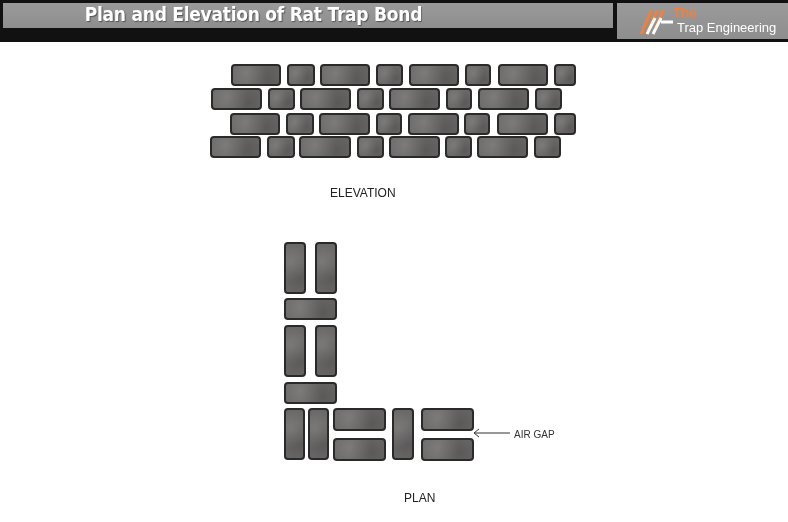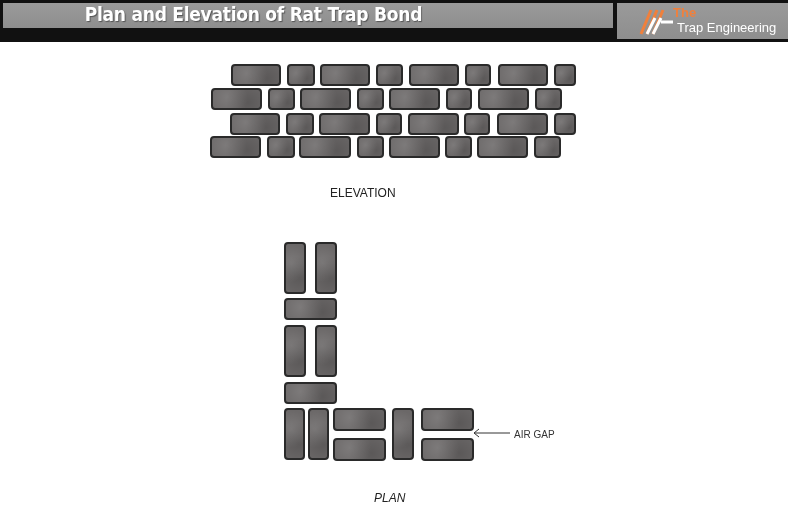--- a/index.html
+++ b/index.html
@@ -117,13 +117,13 @@
     <div class="brick" style="left: 392px; top: 408px; width: 22px; height: 52px;"></div>
     <div class="brick" style="left: 421px; top: 408px; width: 53px; height: 23px;"></div>
     <div class="brick" style="left: 421px; top: 438px; width: 53px; height: 23px;"></div>
   </div>
 
 <svg class="arrow" style="left:472px; top:428px;" width="40" height="10">
   <line x1="2" y1="5" x2="38" y2="5" stroke="#333" stroke-width="1"></line>
   <path d="M7 1 L2 5 L7 9" fill="none" stroke="#333" stroke-width="1"></path>
 </svg>
 <div class="label airgap" style="left:514px; top:429px;">AIR GAP</div>
-<div class="label" style="left:374px; top:491px;font-style:italic;">PLAN</div>
+<div class="label" style="left:404px; top:491px;">PLAN</div>
 
 </body></html>

